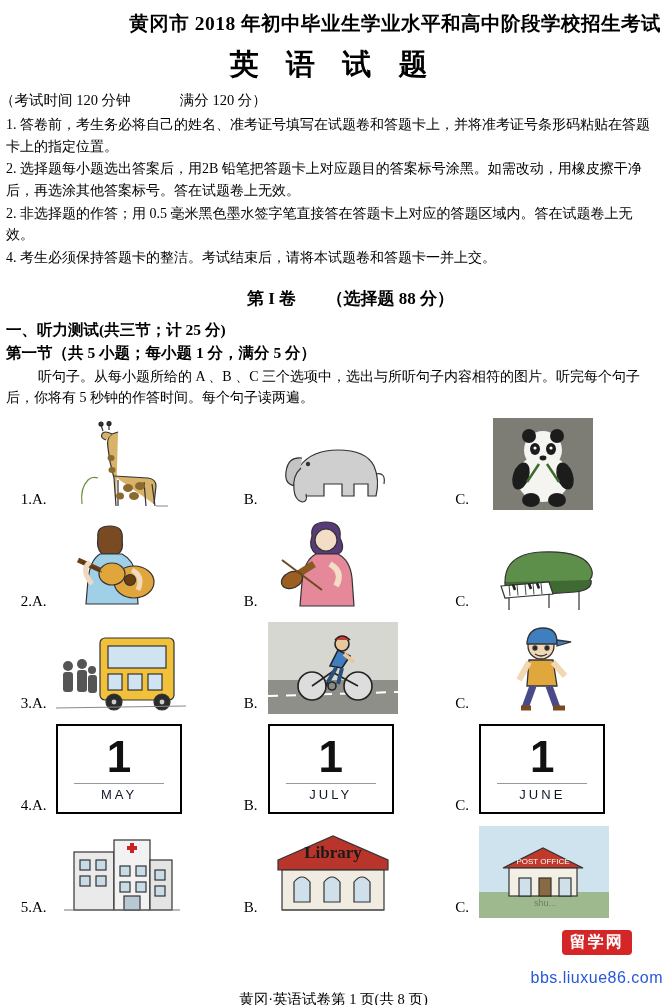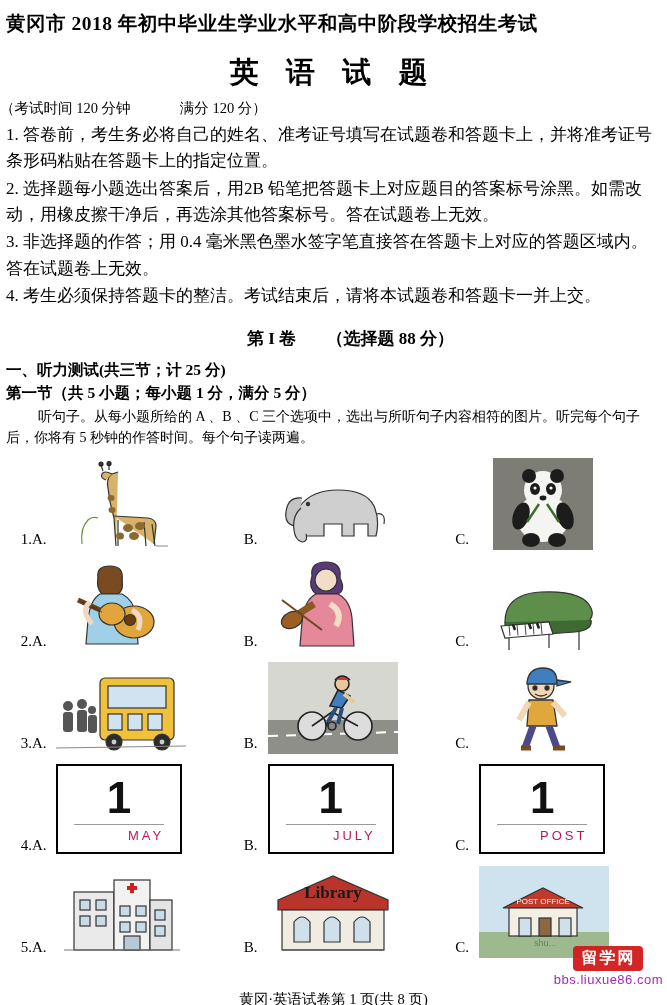--- a/index.html
+++ b/index.html
@@ -16,48 +16,48 @@
     overflow: hidden;
   }
   .page {
     width: 667px;
     height: 1005px;
     position: relative;
     padding: 0;
     box-sizing: border-box;
   }
   .doc-title {
-    text-align: left;
+    text-align: right;
     font-weight: bold;
     font-size: 19.5px;
     letter-spacing: 0.5px;
     margin: 10px 6px 0 6px;
     white-space: nowrap;
   }
   .subject-title {
     text-align: center;
     font-weight: bold;
     font-size: 29px;
     letter-spacing: 10px;
-    margin: 16px 0 2px 0;
+    margin: 8px 0 2px 0;
   }
   .exam-info {
     text-align: left;
     font-size: 14.5px;
     margin: 6px 0 4px 0;
   }
   .exam-info .gap { display: inline-block; width: 42px; }
   .notice-head {
     font-weight: bold;
     font-size: 15.5px;
     margin: 4px 8px 2px 6px;
   }
   .notice-list {
     margin: 0 10px 12px 6px;
-    font-size: 17px;
+    font-size: 14px;
     line-height: 1.55;
   }
   .notice-list .li {
     text-indent: 0;
     margin-bottom: 1px;
   }
   .notice-list .li .cont { display: block; }
   .section-head {
     text-align: center;
     font-weight: bold;
@@ -136,24 +136,24 @@
     background: #d21b1b;
     color: #fff;
     font-weight: bold;
     font-size: 16px;
     padding: 2px 8px;
     border-radius: 4px;
     letter-spacing: 2px;
     font-family: "Liberation Sans", sans-serif;
   }
   .wm-url {
-    font-size: 13px;
-    color: #a21caf;
+    font-size: 16px;
+    color: #1d4ed8;
     font-family: "Liberation Sans", sans-serif;
-    margin-top: 1px;
+    margin-top: 14px;
     letter-spacing: 0.5px;
   }
   .cal {
     width: 122px;
     height: 86px;
     border: 2px solid #000;
     background: #fff;
     display: flex;
     flex-direction: column;
     align-items: center;
@@ -162,26 +162,26 @@
   }
   .cal .num {
     font-size: 44px;
     font-weight: bold;
     line-height: 1;
     color: #111;
   }
   .cal .mon {
     font-size: 13px;
     letter-spacing: 3px;
-    color: #be185d;
+    color: #0f172a;
     border-top: 1px solid #999;
     margin-top: 4px;
     padding-top: 3px;
     width: 74%;
-    text-align: right;
+    text-align: center;
   }
 </style>
 </head>
 <body>
 
 <div class="page">
 
   <div class="doc-title">黄冈市 2018 年初中毕业生学业水平和高中阶段学校招生考试</div>
   <div class="subject-title">英 语 试 题</div>
 
@@ -192,21 +192,21 @@
   </div>
 
   <div class="notice-list">
     <div class="li">
         <span class="cont">1. 答卷前，考生务必将自己的姓名、准考证号填写在试题卷和答题卡上，并将准考证号条形码粘贴在答题卡上的指定位置。</span>
       </div>
     <div class="li">
         <span class="cont">2. 选择题每小题选出答案后，用2B 铅笔把答题卡上对应题目的答案标号涂黑。如需改动，用橡皮擦干净后，再选涂其他答案标号。答在试题卷上无效。</span>
       </div>
     <div class="li">
-        <span class="cont">3. 非选择题的作答；用 0.4 毫米黑色墨水签字笔直接答在答题卡上对应的答题区域内。答在试题卷上无效。</span>
+        <span class="cont">2. 非选择题的作答；用 0.5 毫米黑色墨水签字笔直接答在答题卡上对应的答题区域内。答在试题卷上无效。</span>
       </div>
     <div class="li">
         <span class="cont">4. 考生必须保持答题卡的整洁。考试结束后，请将本试题卷和答题卡一并上交。</span>
       </div>
   </div>
 
   <div class="section-head">
     <span>第 I 卷</span>
     <span class="sp"></span>
     <span>（选择题 88 分）</span>
@@ -426,21 +426,21 @@
           <div class="num">1</div>
           <div class="mon">JULY</div>
         </div>
       </div>
     </div>
     <div class="opt">
       <div class="optlab">C.</div>
       <div class="pic">
         <div class="cal">
           <div class="num">1</div>
-          <div class="mon">POST</div>
+          <div class="mon">JUNE</div>
         </div>
       </div>
     </div>
   </div>
 
   <div class="qrow">
     <div class="qnum">5.</div>
     <div class="opt">
       <div class="optlab">A.</div>
       <div class="pic">

